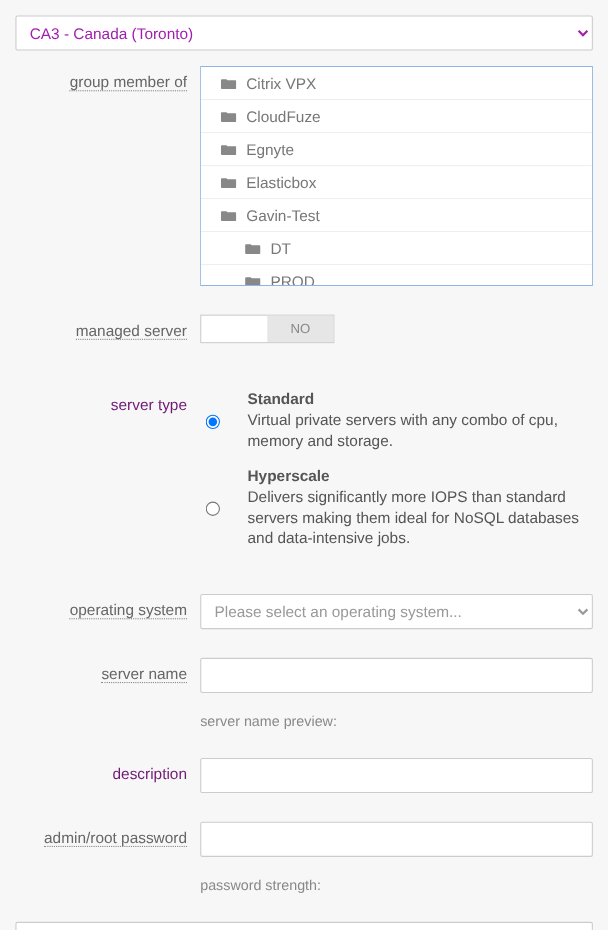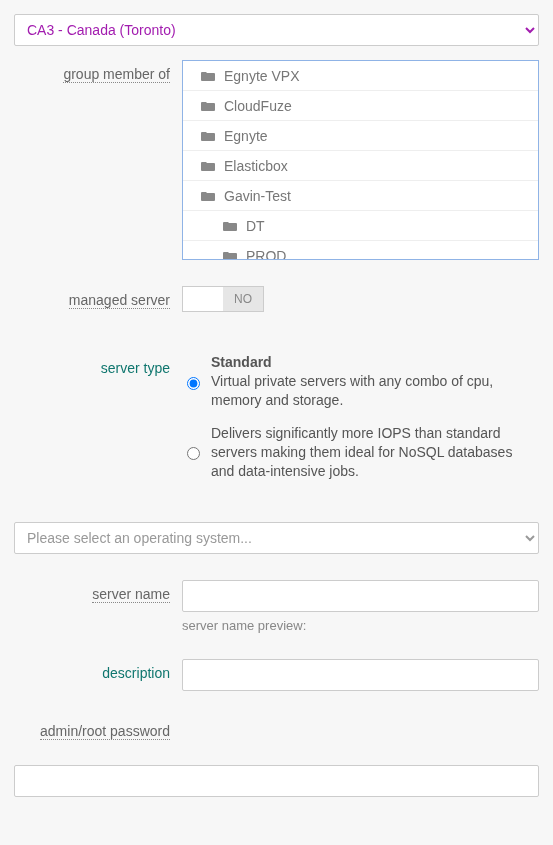--- a/index.html
+++ b/index.html
@@ -23,21 +23,21 @@
     text-align: right;
     flex-shrink: 0;
     padding-top: 6px;
     color: #666;
   }
   .label-col .lbl {
     border-bottom: 1px dotted #888;
     cursor: help;
   }
   .label-col .plain {
-    color: #0f766e;
+    color: #701a75;
   }
   .field-col {
     flex: 1;
     min-width: 0;
   }
   select.form-select {
     width: 100%;
     height: 32px;
     border: 1px solid #ccc;
     background: #fff;
@@ -69,35 +69,35 @@
     display: inline-flex;
   }
   .tree-item svg { width: 14px; height: 12px; display: block; }
   .tree-item .name { }
   .toggle-wrap {
     display: inline-flex;
     border: 1px solid #ccc;
     background: #fff;
   }
   .toggle-wrap .slot {
-    width: 40px;
+    width: 60px;
     height: 24px;
     display: inline-flex;
     align-items: center;
     justify-content: center;
     font-size: 12px;
     color: #888;
     text-align: center;
   }
   .toggle-wrap .slot.off {
     background: #e6e6e6;
   }
   .radio-block {
     display: flex;
-    gap: 8px;
+    gap: 22px;
     margin-bottom: 14px;
   }
   .radio-block input[type=radio] {
     margin-top: 3px;
     flex-shrink: 0;
   }
   .radio-text .rlabel {
     font-weight: 600;
     color: #555;
     margin-bottom: 2px;
@@ -112,21 +112,21 @@
     border: 1px solid #ccc;
     border-radius: 2px;
     background: #fff;
     padding: 0 8px;
     font-size: 14px;
     color: #555;
   }
   .hint {
     color: #888;
     font-size: 13px;
-    margin-top: 6px;
+    margin-top: 18px;
   }
   .row.spaced-above { margin-top: 26px; }
   
   .tree-box::-webkit-scrollbar { width: 12px; }
   .tree-box::-webkit-scrollbar-track { background: #f0f0f0; }
   .tree-box::-webkit-scrollbar-thumb { background: #bfbfbf; }
 </style>
 </head>
 <body>
 
@@ -143,21 +143,21 @@
     <span class="lbl">group member of</span>
   </div>
   <div class="field-col">
     <div class="tree-box" id="group-tree">
         <div class="tree-item level0">
           <span class="folder-icon">
             <svg viewBox="0 0 14 12">
               <path fill="#888" d="M1 2h4l1 1h7a1 1 0 0 1 1 1v6a1 1 0 0 1-1 1H1a1 1 0 0 1-1-1V3a1 1 0 0 1 1-1z"></path>
             </svg>
           </span>
-          <span class="name">Egnyte VPX</span>
+          <span class="name">Citrix VPX</span>
         </div>
         <div class="tree-item level0">
           <span class="folder-icon">
             <svg viewBox="0 0 14 12">
               <path fill="#888" d="M1 2h4l1 1h7a1 1 0 0 1 1 1v6a1 1 0 0 1-1 1H1a1 1 0 0 1-1-1V3a1 1 0 0 1 1-1z"></path>
             </svg>
           </span>
           <span class="name">CloudFuze</span>
         </div>
         <div class="tree-item level0">
@@ -224,27 +224,31 @@
       <div class="radio-block">
         <input type="radio" name="stype" checked="" style="">
         <div class="radio-text">
           <div class="rlabel">Standard</div>
           <div class="rdesc">Virtual private servers with any combo of cpu, memory and storage.</div>
         </div>
       </div>
       <div class="radio-block">
         <input type="radio" name="stype" style="">
         <div class="radio-text">
+          <div class="rlabel">Hyperscale</div>
           <div class="rdesc">Delivers significantly more IOPS than standard servers making them ideal for NoSQL databases and data-intensive jobs.</div>
         </div>
       </div>
     </div>
 </div>
 
 <div class="row">
+  <div class="label-col">
+    <span class="lbl">operating system</span>
+  </div>
   <div class="field-col">
     <select class="form-select" style="color:#999;">
       <option>Please select an operating system...</option>
     </select>
   </div>
 </div>
 
 <div class="row spaced-above">
   <div class="label-col">
     <span class="lbl">server name</span>
@@ -261,19 +265,23 @@
   </div>
   <div class="field-col">
     <input type="text" class="text-input" value="" style="">
   </div>
 </div>
 
 <div class="row spaced-above">
   <div class="label-col">
     <span class="lbl">admin/root password</span>
   </div>
+  <div class="field-col">
+    <input type="password" class="pw-input" value="" style="">
+    <div class="hint">password strength:</div>
+  </div>
 </div>
 
 <div class="row spaced-above" style="margin-bottom:0;">
   <div class="field-col">
     <input type="password" class="pw-input" value="" style="">
   </div>
 </div>
 
 </body></html>

